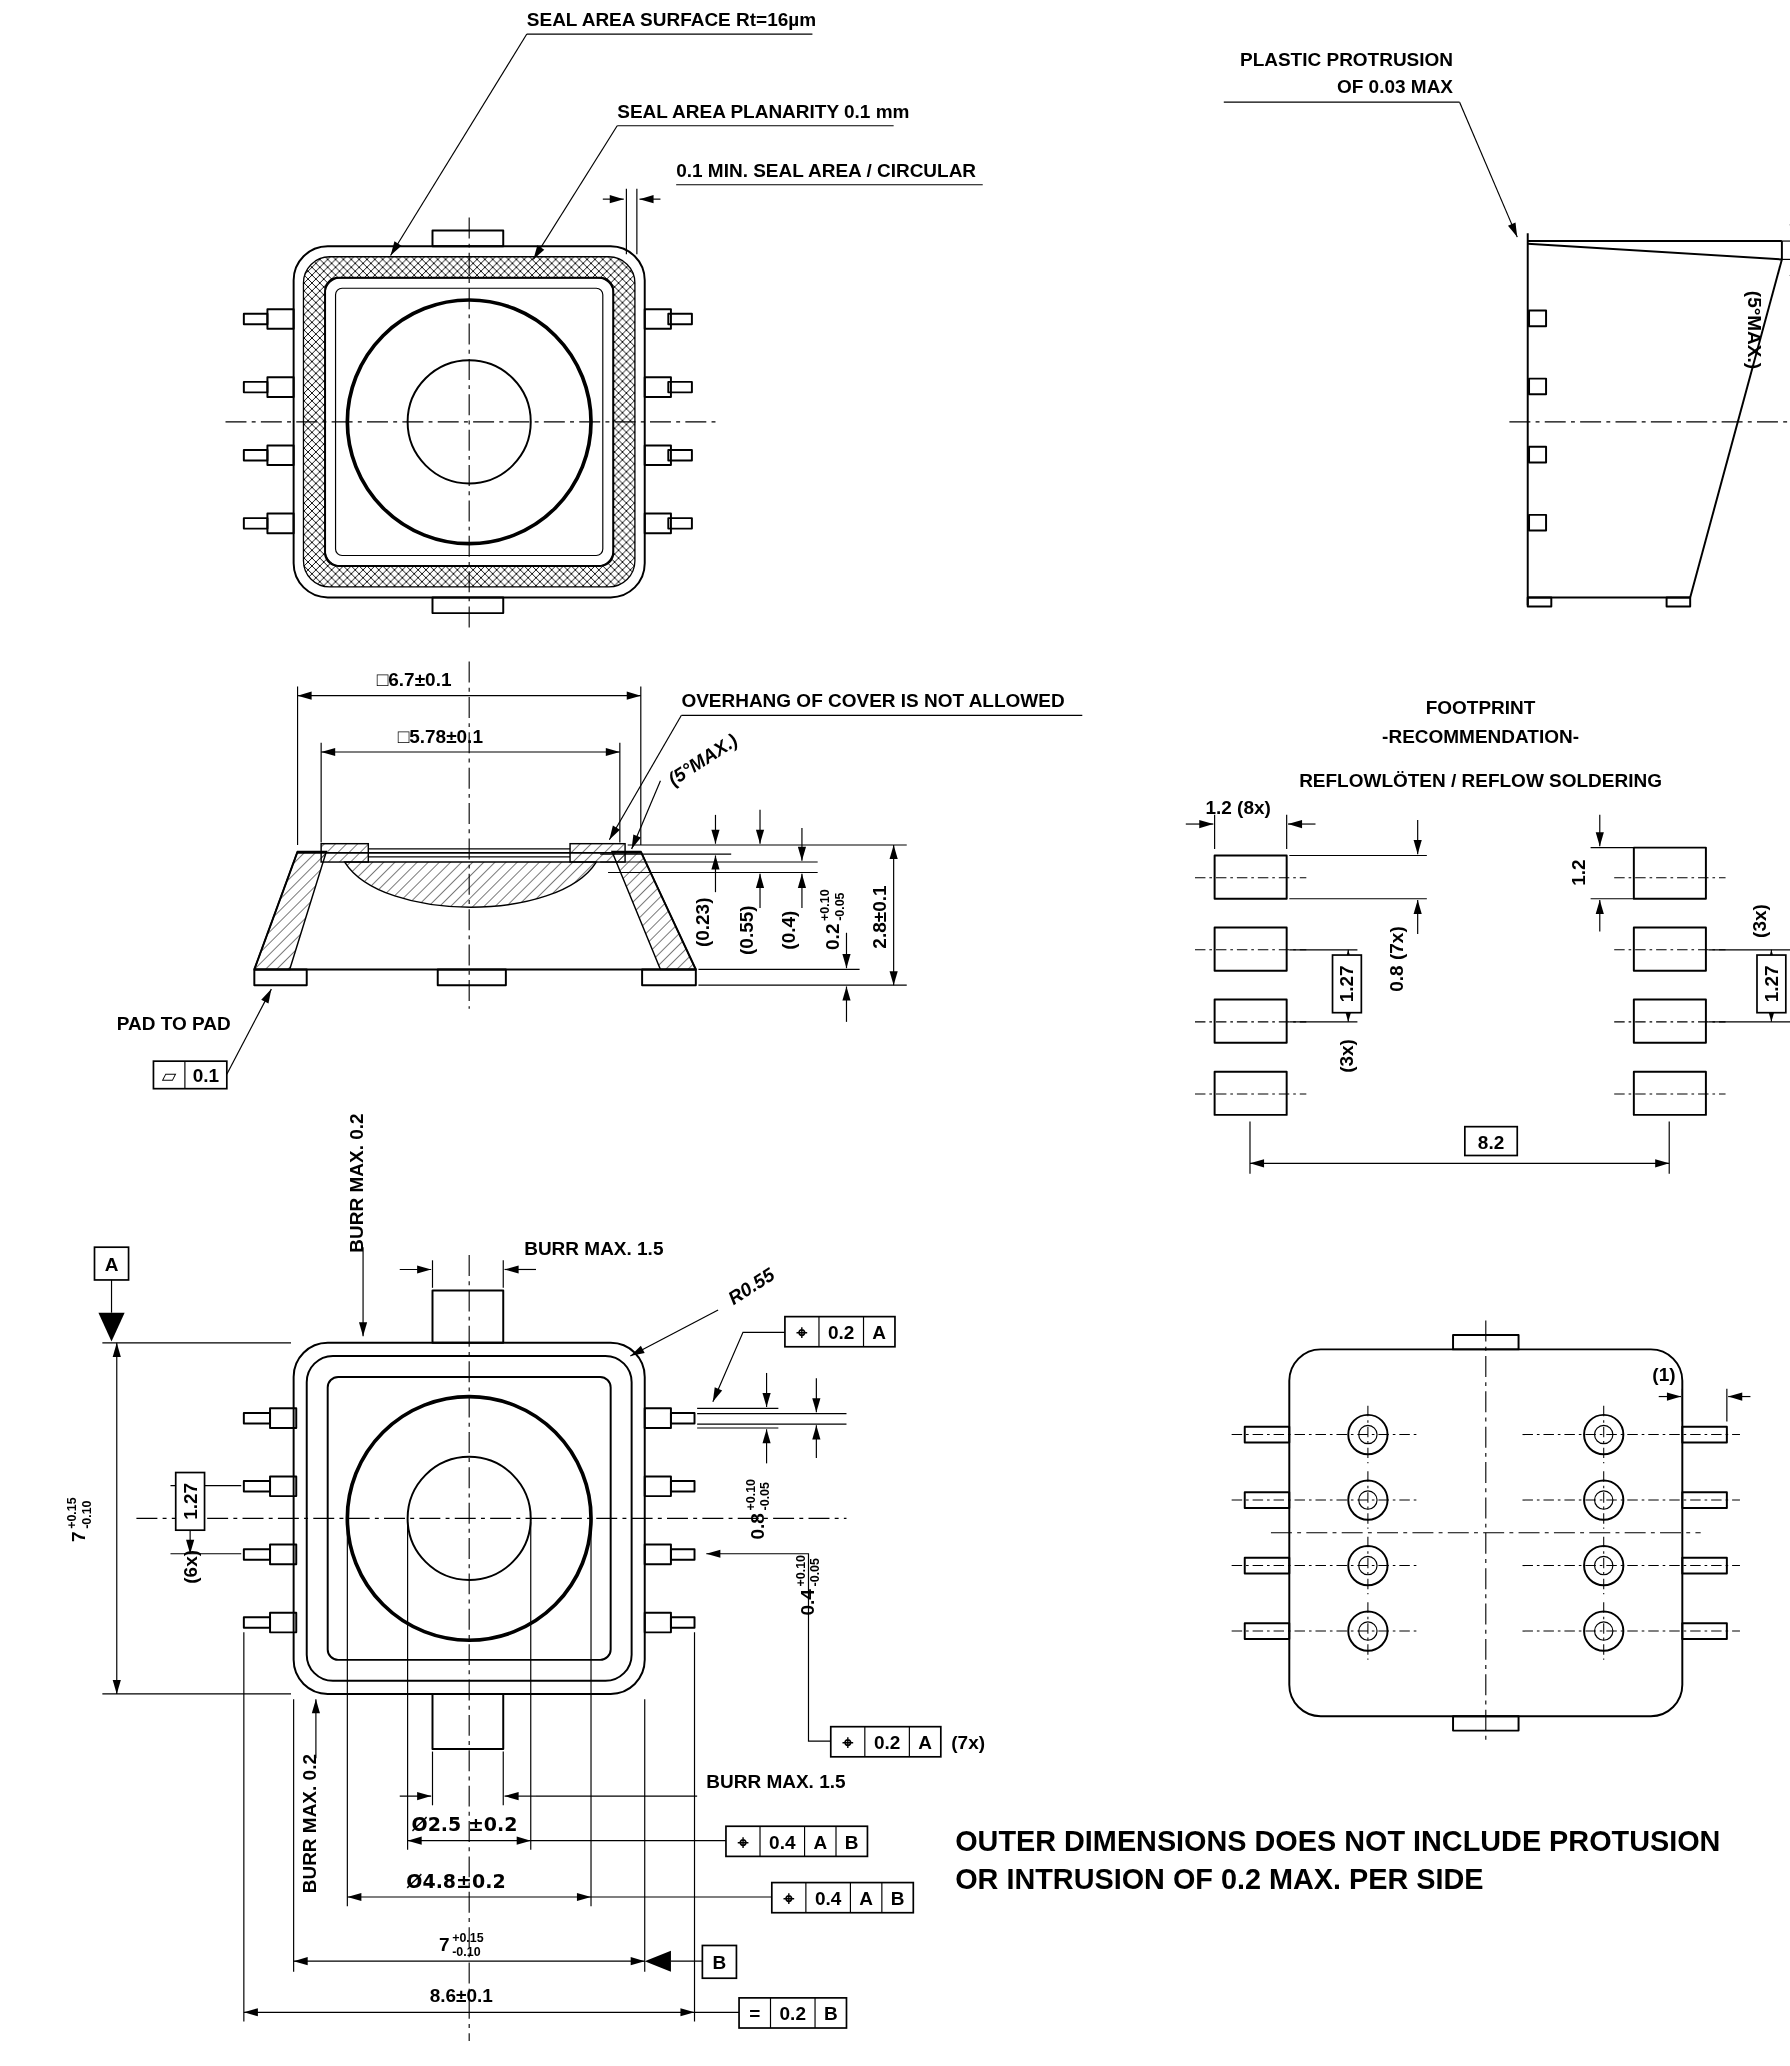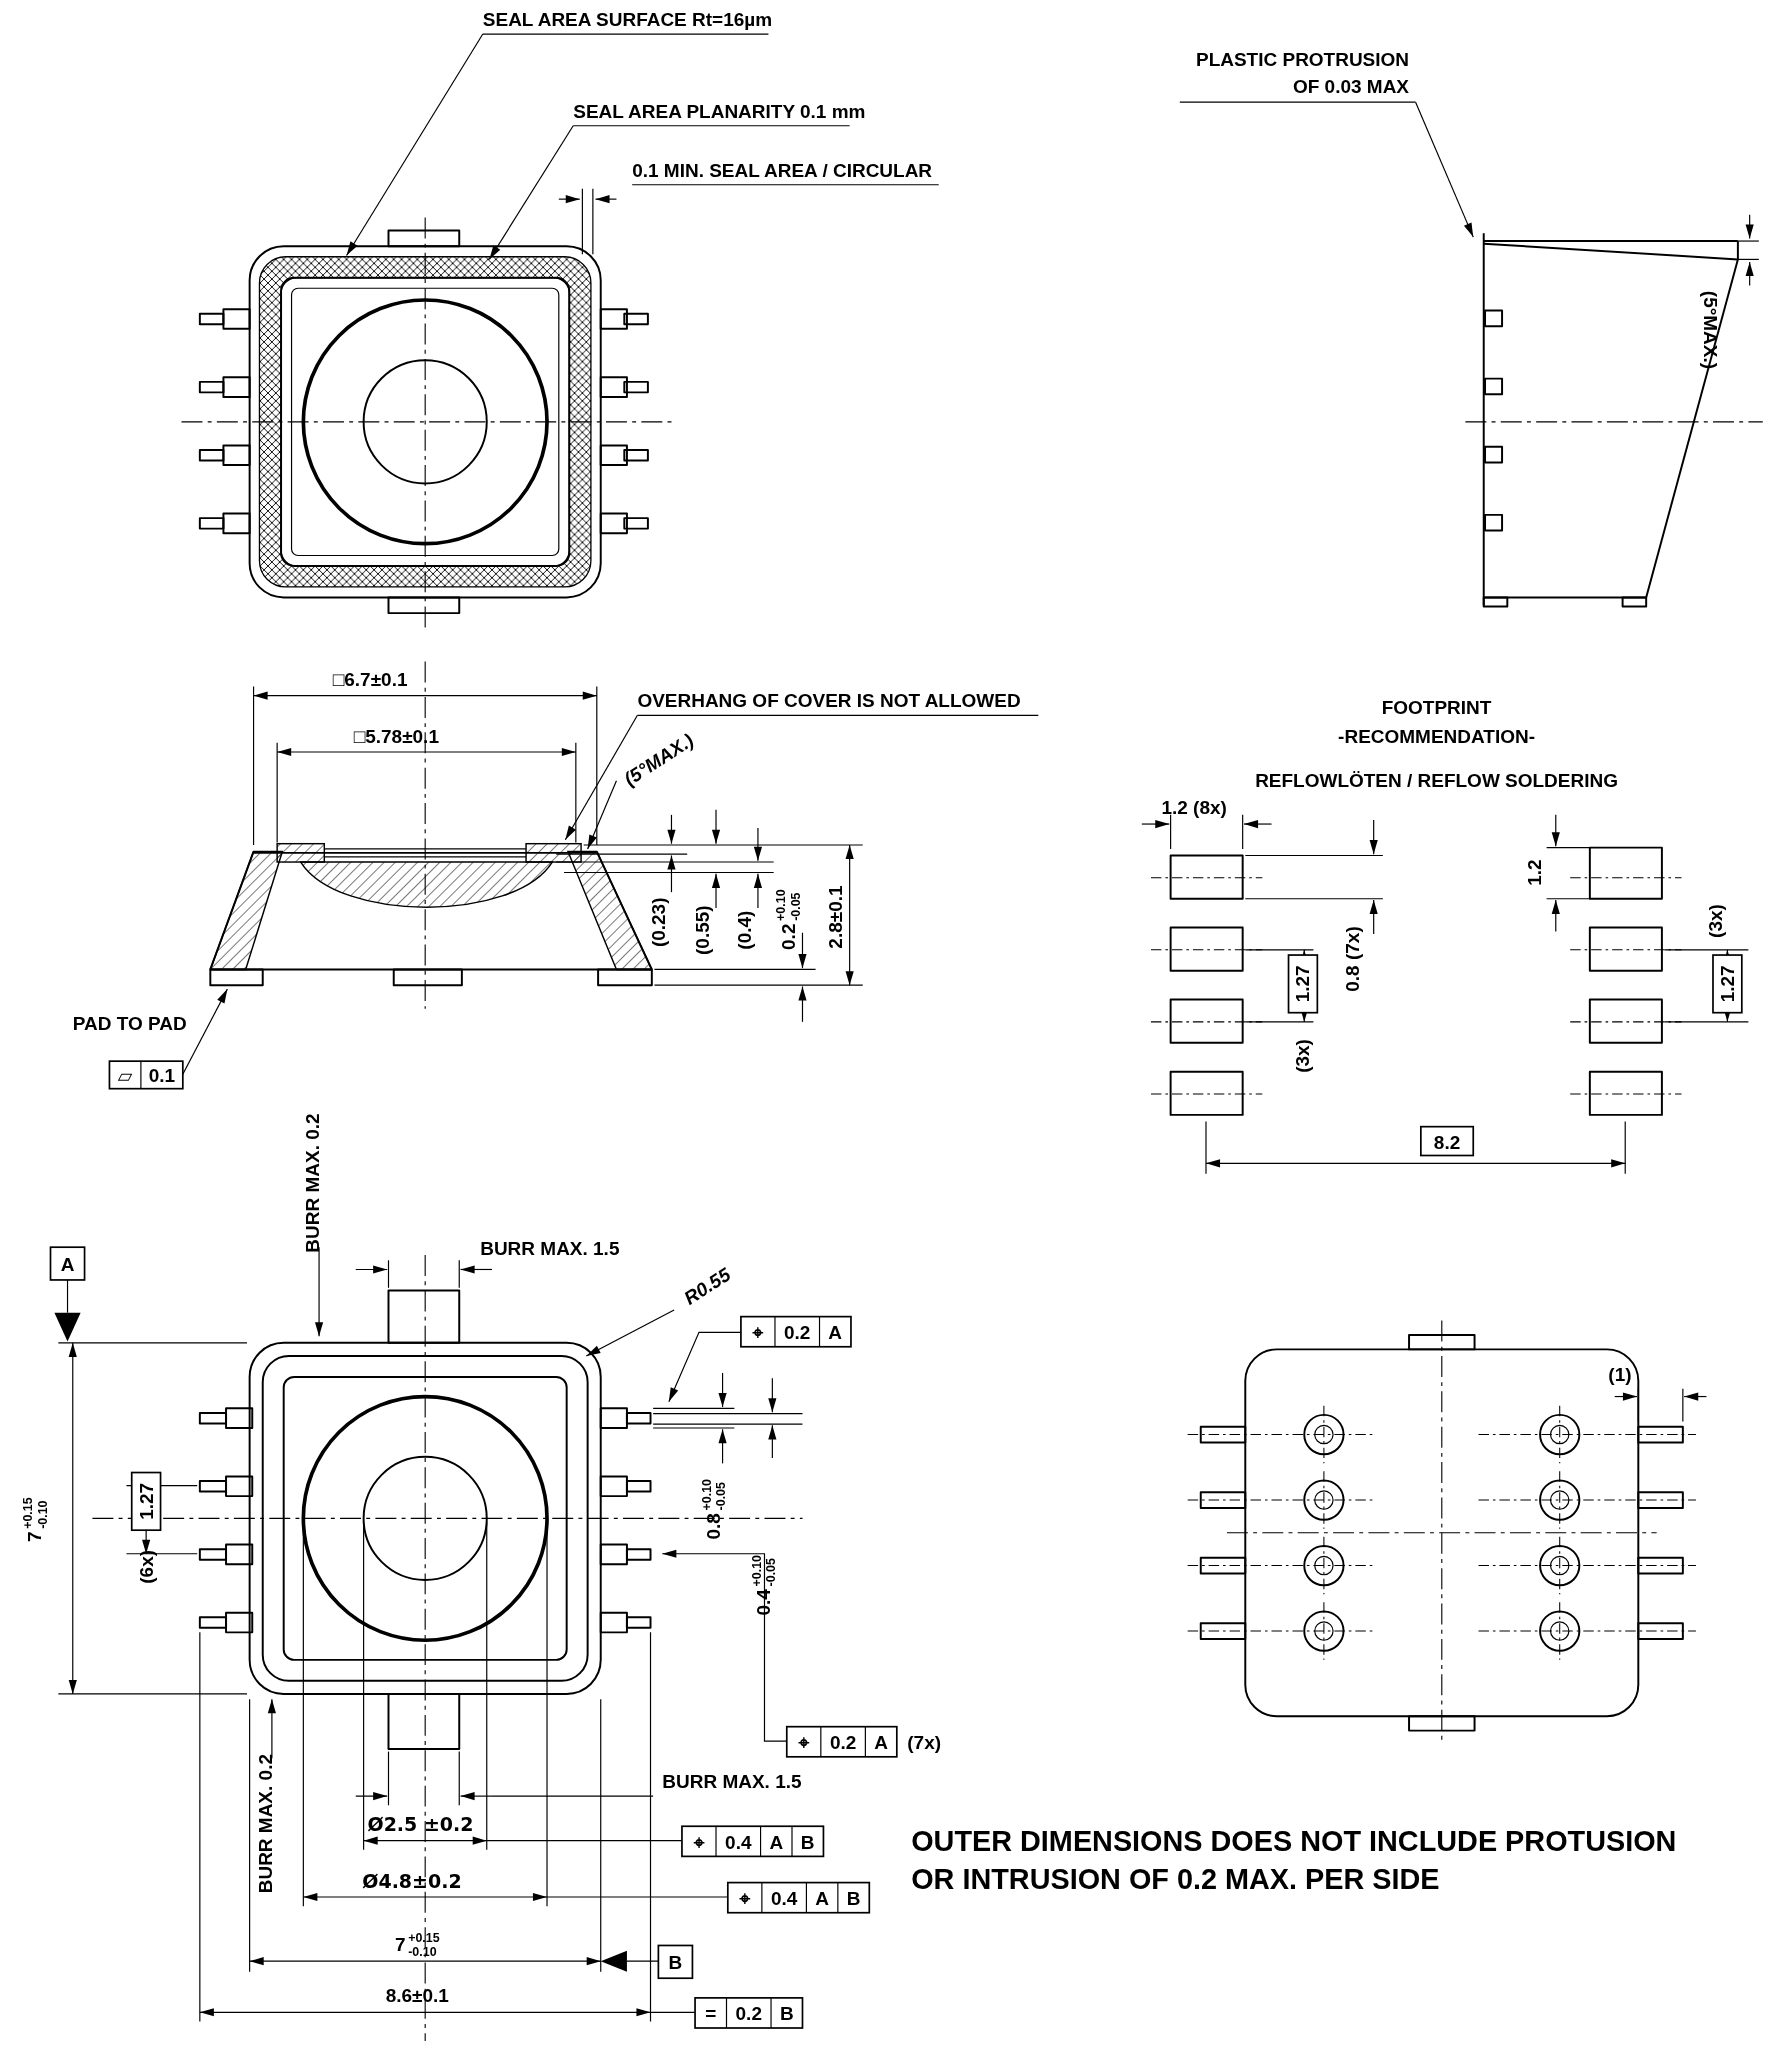--- a/index.html
+++ b/index.html
@@ -1,16 +1,16 @@
 <!DOCTYPE html>
 <html style="font-size:12.4px"><head>
 <meta charset="utf-8">
 <style>
   html,body{margin:0;padding:0;background:#fff;}
-  .page{width:1595px;height:2066px;background:#fff;}
+  .page{width:1595px;height:2066px;background:#fff;padding-left:44px;}
   svg{display:block;}
   .ln{fill:none;stroke:#000;stroke-width:1.5;stroke-linejoin:round;}
   .lk{fill:none;stroke:#000;stroke-width:2.8;}
   .lt{fill:none;stroke:#000;stroke-width:0.9;}
   .cl{fill:none;stroke:#000;stroke-width:0.85;stroke-dasharray:16 4 3 4;}
   .cls{fill:none;stroke:#000;stroke-width:0.8;stroke-dasharray:8 3 2 3;}
   .hat{fill:url(#h45);stroke:#000;stroke-width:1.1;}
   .mesh{fill:url(#mesh);stroke:#000;stroke-width:1;}
   .box{fill:#fff;stroke:#000;stroke-width:1.3;}
   .tri{fill:#000;stroke:none;}

